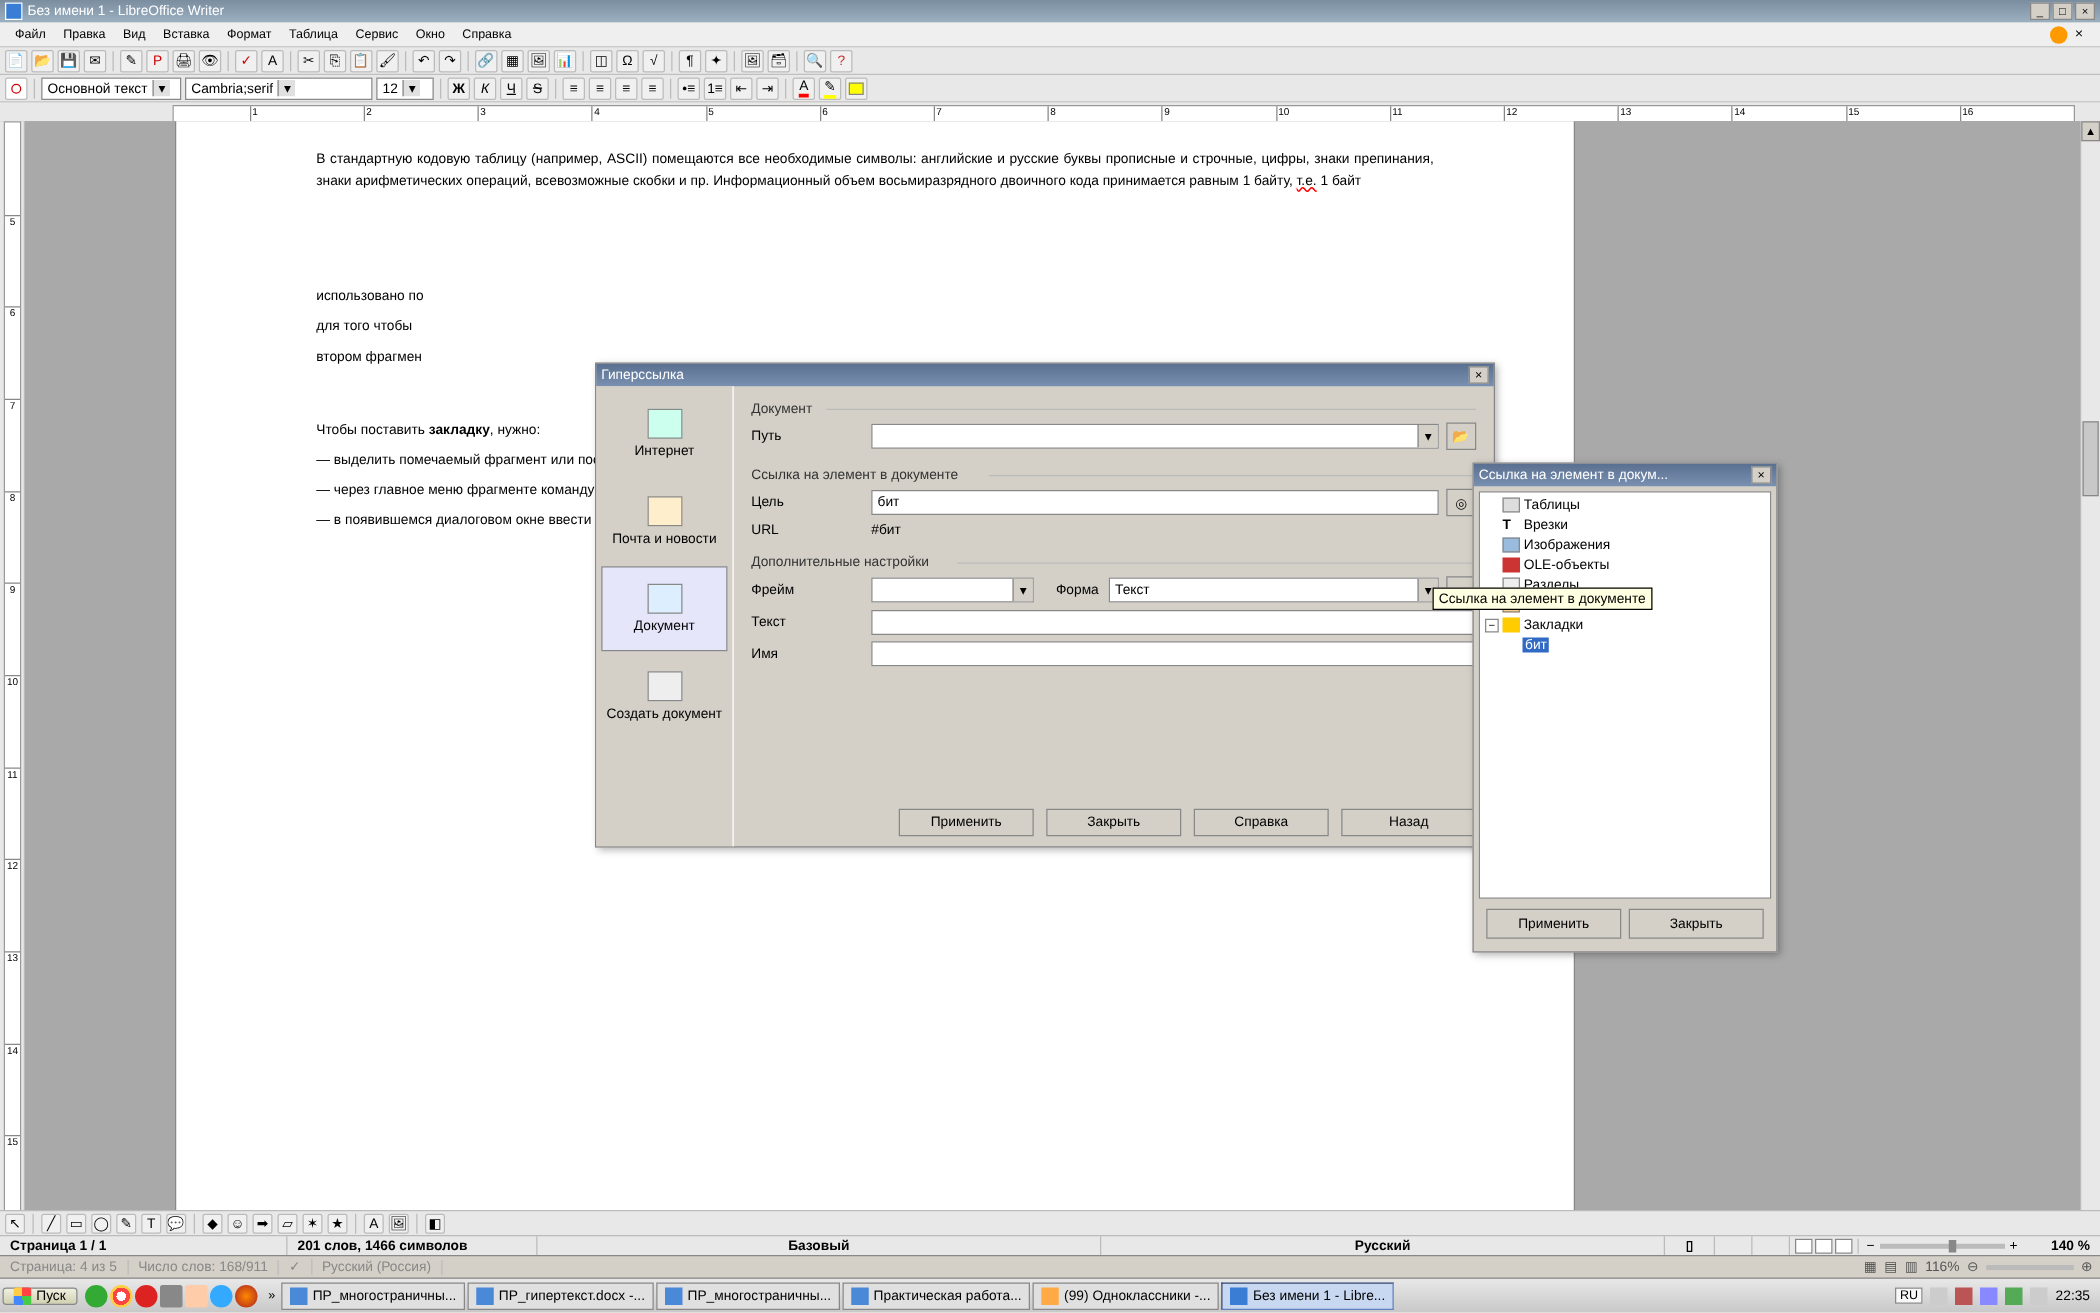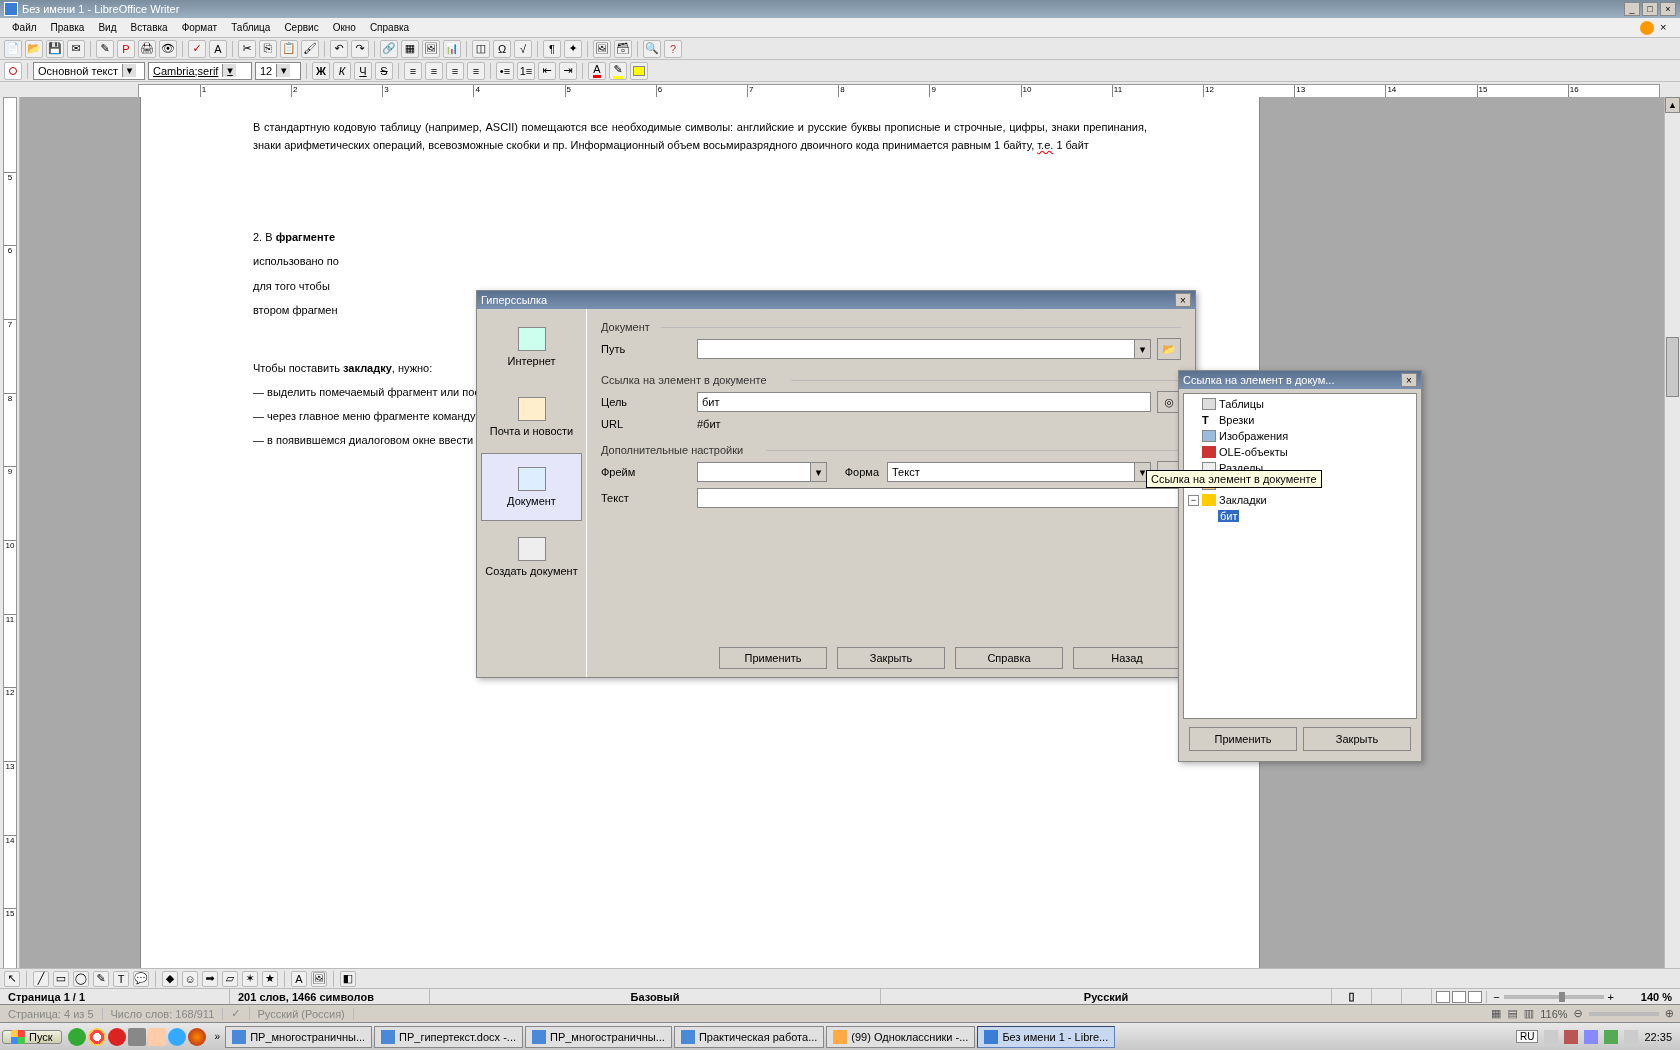--- a/index.html
+++ b/index.html
@@ -198,21 +198,21 @@
 
 <div class="toolbar">
   <div class="tbtn red-rec">
       <span style="width:8px;height:8px;border:1px solid #c00;border-radius:50%;display:inline-block;"></span>
     </div>
   <div class="tsep"></div>
   <div class="tcombo" style="width:112px;">
     <span>Основной текст</span>
     <span class="arrow">▾</span>
   </div>
-  <div class="tcombo" style="width:104px;text-decoration:underline;">
+  <div class="tcombo" style="width:150px;">
     <span>Cambria;serif</span>
     <span class="arrow">▾</span>
   </div>
   <div class="tcombo" style="width:46px;">
     <span>12</span>
     <span class="arrow">▾</span>
   </div>
   <div class="tsep"></div>
   <div class="tbtn">
       <b>Ж</b>
@@ -287,23 +287,20 @@
     </div>
   </div>
   <div class="doc-scroll">
     <div class="page">
       <div class="doc-text">
         <p class="just">
           <span>В стандартную кодовую таблицу (например, ASCII) помещаются все необходимые символы: английские и русские буквы прописные и строчные, цифры, знаки препинания, знаки арифметических операций, всевозможные скобки и пр. Информационный объем восьмиразрядного двоичного кода принимается равным 1 байту, </span><span class="wavy">т.е.</span><span> 1 байт</span>
         </p>
         <p style="height:28px;"></p>
         <p style="height:28px;"></p>
-        <p>
-          <span>2. В </span><b>фрагменте</b>
-        </p>
         <p class="just"><span>использовано по</span></p>
         <p class="just"><span>для того чтобы</span></p>
         <p class="just"><span>втором фрагмен</span></p>
         <p style="height:28px;"></p>
         <p>
           <span>Чтобы поставить </span><b>закладку</b><span>, нужно:</span>
         </p>
         <p>— выделить помечаемый фрагмент или поставить курсор в его начало;</p>
         <p>
           <span>— через главное меню фрагменте команду </span><b>Вставка — Закладка</b><span>;</span>
@@ -376,20 +373,24 @@
         </div>
         <label style="width:60px;text-align:right;padding-right:8px;">Форма</label>
         <div class="combo" style="flex:1;">
           <span>Текст</span>
           <span class="arrow">▾</span>
         </div>
         <div class="icon-btn">▸</div>
       </div>
       <div class="form-row">
         <label>Текст</label>
+        <input type="text" value="" style="">
+      </div>
+      <div class="form-row">
+        <label>Имя</label>
         <input type="text" value="" style="">
       </div>
 
       <div class="dlg-buttons">
         <div class="dbtn">Применить</div>
         <div class="dbtn">Закрыть</div>
         <div class="dbtn">Справка</div>
         <div class="dbtn">Назад</div>
       </div>
     </div>

